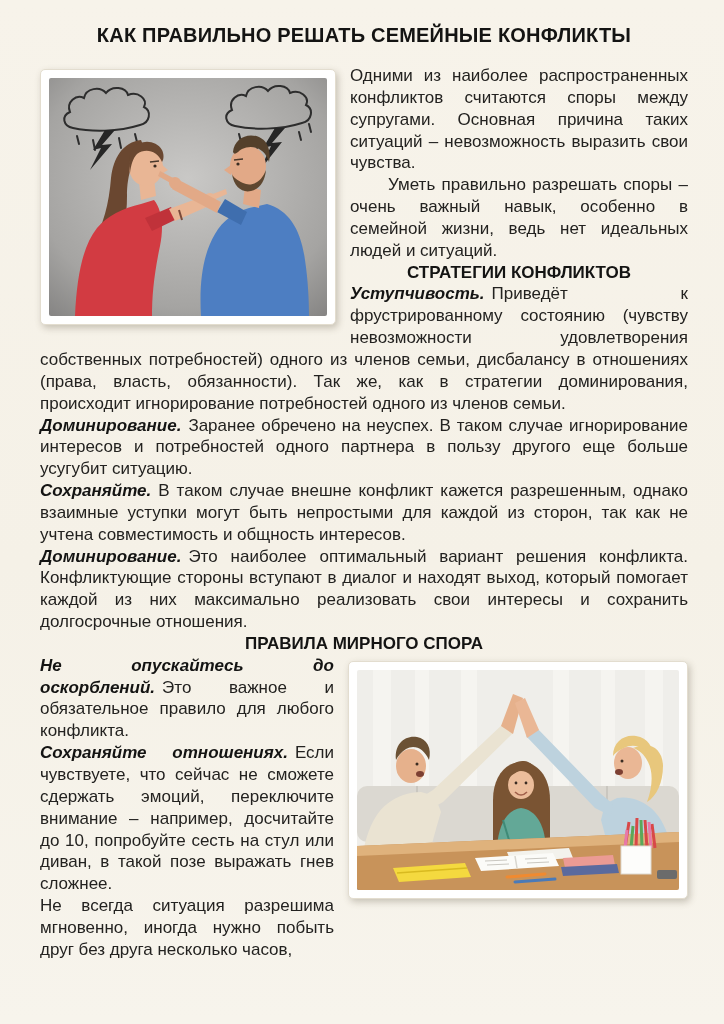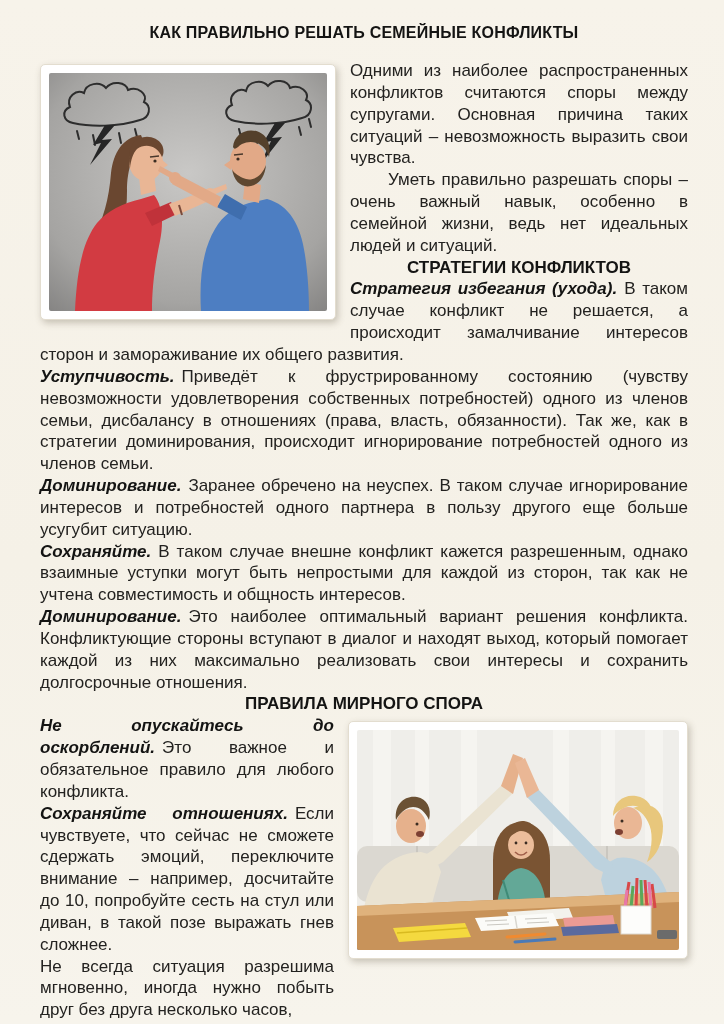--- a/index.html
+++ b/index.html
@@ -10,21 +10,21 @@
     color: #1d1c1a;
     overflow: hidden;
   }
   .page {
     box-sizing: border-box;
     width: 724px; height: 1024px;
     padding: 16px 36px 0 40px;
     background: linear-gradient(180deg, #f7f3ea 0%, #f5f1e7 55%, #f7f4ec 100%);
   }
   .title {
-    font-size: 16px; font-weight: bold;
+    font-size: 20px; font-weight: bold;
     text-align: center;
     margin: 8px 0 18px 0;
     letter-spacing: 0.2px;
     color: #141413;
   }
   .flow {
     font-size: 17px;
     line-height: 1.285;
     text-align: justify;
     color: #232220;
@@ -115,23 +115,20 @@
           <path d="M126 101 L111 93 L109 98 L125 107 Z" fill="#e2a987"></path>
         </g>
       </svg>
     </div>
 
     <p class="para">Одними из наиболее распространенных конфликтов считаются споры между супругами. Основная причина таких ситуаций – невозможность выразить свои чувства.</p>
     <p class="para indent">Уметь правильно разрешать споры – очень важный навык, особенно в семейной жизни, ведь нет идеальных людей и ситуаций.</p>
 
     <h2 class="section-heading">СТРАТЕГИИ КОНФЛИКТОВ</h2>
 
-    <p class="para">
-      <b class="term">Стратегия избегания (ухода).</b><span>В таком случае конфликт не решается, а происходит замалчивание интересов сторон и замораживание их общего развития.</span>
-    </p>
     <p class="para">
       <b class="term">Уступчивость.</b><span>Приведёт к фрустрированному состоянию (чувству невозможности удовлетворения собственных потребностей) одного из членов семьи, дисбалансу в отношениях (права, власть, обязанности). Так же, как в стратегии доминирования, происходит игнорирование потребностей одного из членов семьи.</span>
     </p>
     <p class="para">
       <b class="term">Доминирование.</b><span>Заранее обречено на неуспех. В таком случае игнорирование интересов и потребностей одного партнера в пользу другого еще больше усугубит ситуацию.</span>
     </p>
     <p class="para">
       <b class="term">Сохраняйте.</b><span>В таком случае внешне конфликт кажется разрешенным, однако взаимные уступки могут быть непростыми для каждой из сторон, так как не учтена совместимость и общность интересов.</span>
     </p>
     <p class="para">

